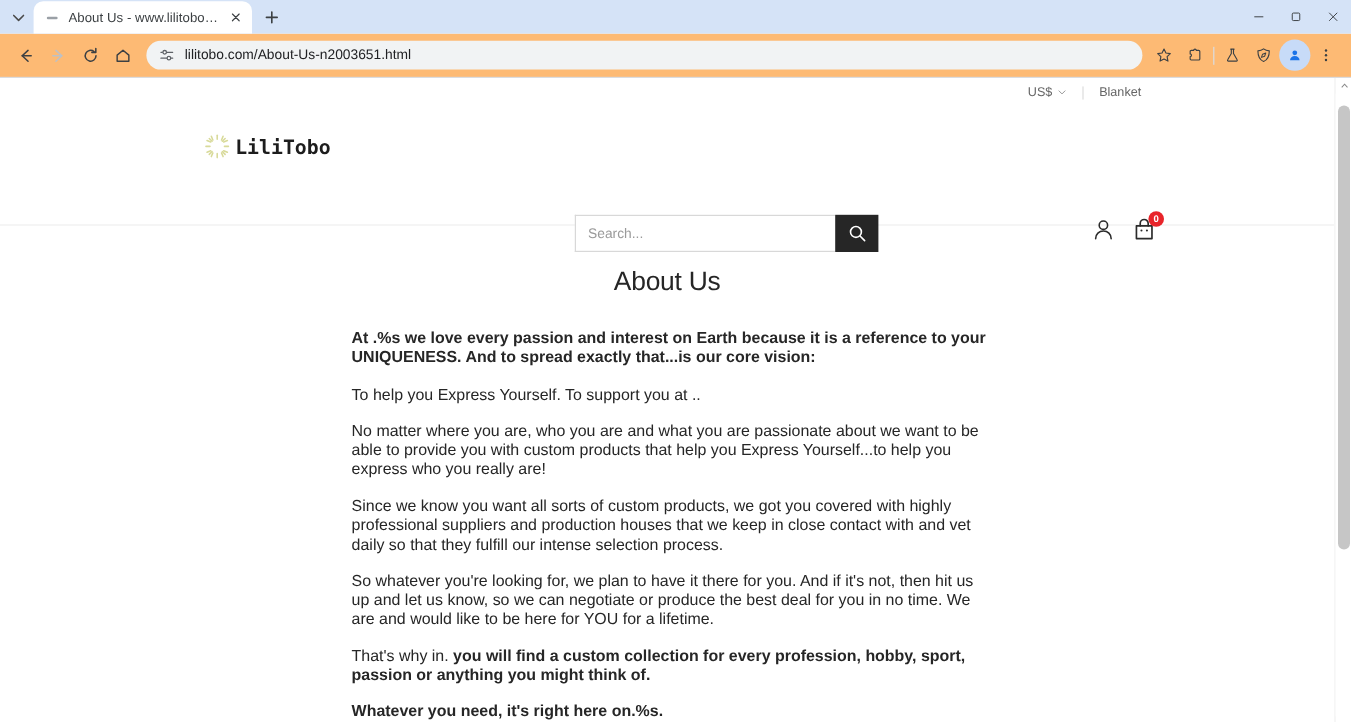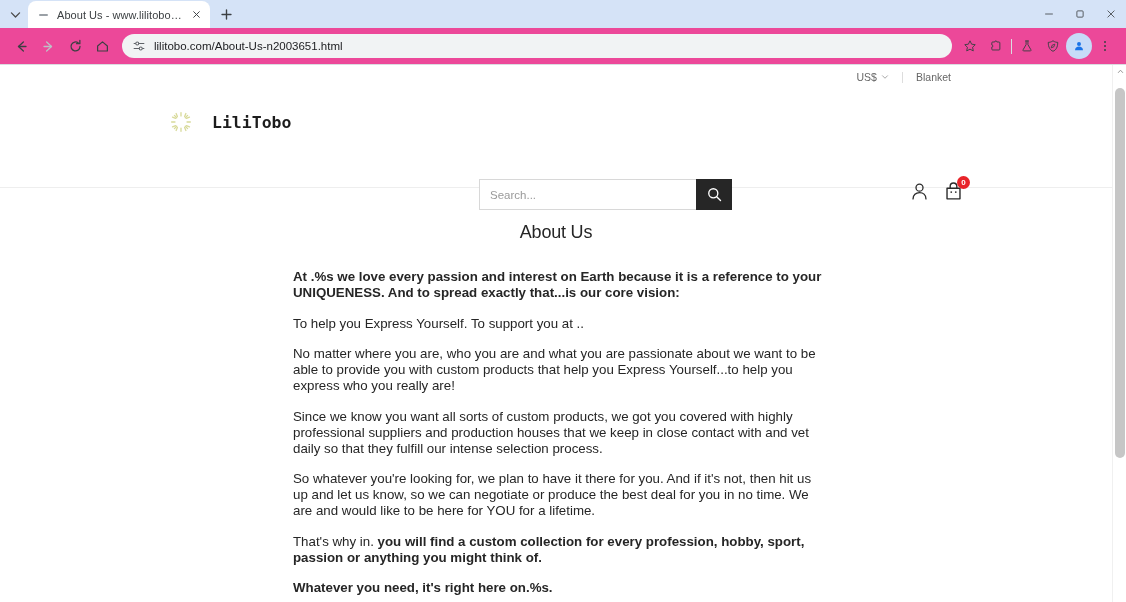--- a/index.html
+++ b/index.html
@@ -81,21 +81,21 @@
     align-items: center;
   }
   .win-btn {
     width: 31px; height: 28px;
     display: flex; align-items: center; justify-content: center;
   }
   .win-btn svg { width: 10px; height: 10px; }
 
   .toolbar {
     height: 37px;
-    background: #ec4899;
+    background: #fdba74;
     display: flex;
     align-items: center;
     padding: 16px 8px;
     gap: 0px;
     border-bottom: 1px solid #dadce0;
   }
   .nav-btn {
     width: 27px; height: 27px;
     display: flex; align-items: center; justify-content: center;
     border-radius: 50%;
@@ -178,21 +178,21 @@
   .site-header {
     height: 66px;
     display: flex;
     align-items: center;
     position: relative;
     padding: 0 150px 0 170px;
   }
   .brand {
     display: flex;
     align-items: center;
-    gap: 20px;
+    gap: 4px;
     flex: 0 0 auto;
   }
   .brand-icon { width: 22px; height: 22px; flex:0 0 auto; }
   .brand-name {
     font-family: "DejaVu Sans Mono", "Liberation Mono", monospace;
     font-weight: bold;
     font-size: 16.5px;
     color: #1d1d1d;
     letter-spacing: 0px;
   }
@@ -268,21 +268,21 @@
     white-space: nowrap;
     margin-top: 28px;
   }
 
   
   .content {
     padding: 34px 0 0 0;
   }
   .page-title {
     text-align: center;
-    font-size: 18px;
+    font-size: 22px;
     font-weight: normal;
     color: #262626;
     letter-spacing: -0.2px;
     margin-bottom: 26px;
   }
   .article {
     width: 530px;
     margin: 0 auto 0 293px;
     font-family: Liberation Sans, sans-serif;
     font-size: 13.3px;

